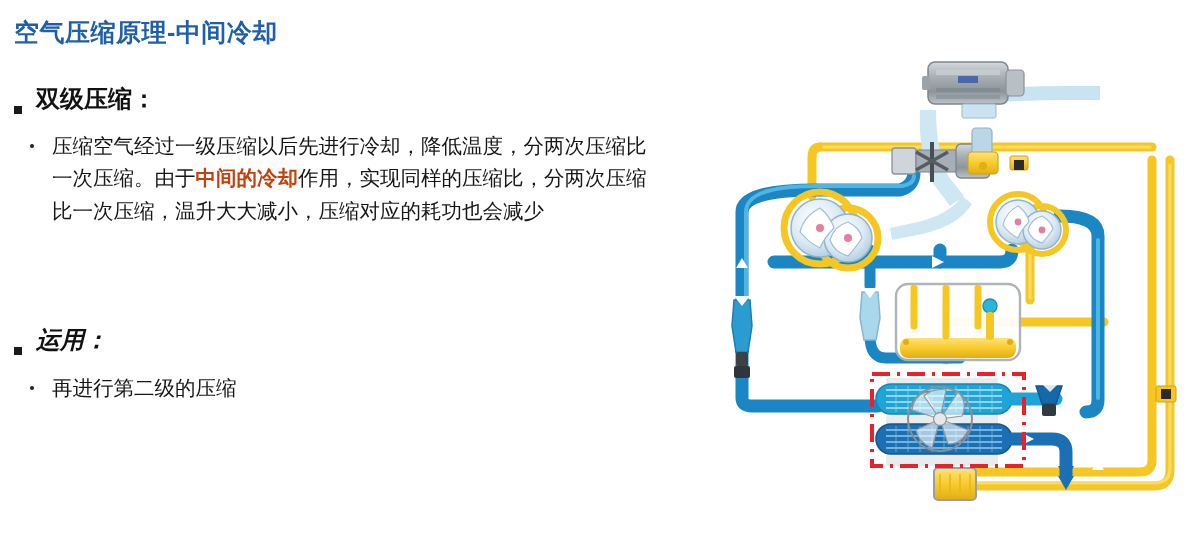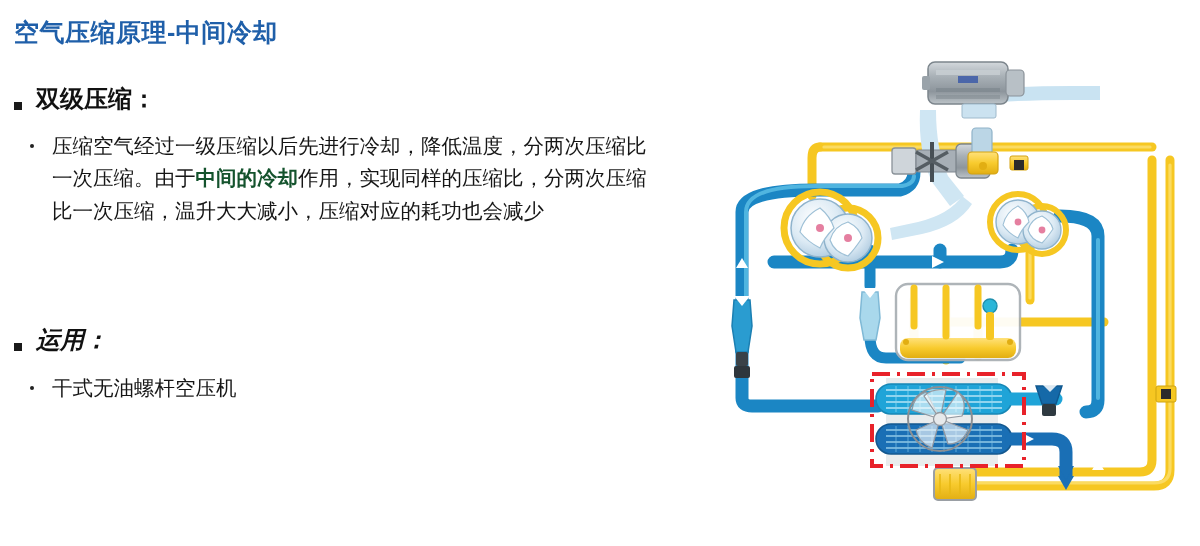--- a/index.html
+++ b/index.html
@@ -16,40 +16,40 @@
   .text-col{position:absolute;left:0;top:0;width:700px;height:512px;}
 
   .slide-title{
     position:absolute;left:14px;top:16px;
     font-size:25px;font-weight:bold;
     color:#1F5FA9;
     letter-spacing:0.5px;
     white-space:nowrap;
   }
 
-  .l1{position:absolute;display:flex;align-items:center;}
+  .l1{position:absolute;display:flex;align-items:flex-end;}
   .l1 .sq{
     width:8px;height:8px;background:#1a1a1a;
     margin-top:13px;margin-right:14px;flex:0 0 auto;
   }
   .l1 .l1txt{
     font-size:24px;font-weight:bold;color:#111111;
     line-height:1.25;
   }
 
   .l2{position:absolute;display:flex;align-items:flex-start;}
   .l2 .dot{
     width:4px;height:4px;border-radius:50%;background:#222;
     margin-top:14px;margin-right:18px;flex:0 0 auto;
   }
   .l2 .l2txt{
     font-size:20.5px;color:#161616;line-height:1.58;
     width:600px;
   }
-  .hl{color:#14532d;font-weight:bold;}
+  .hl{color:#c2410c;font-weight:bold;}
 
   #b1{left:14px;top:84px;}
   #p1{left:30px;top:130px;}
   #b2{left:14px;top:325px;font-style:italic;}
   #p2{left:30px;top:372px;}
 
   
   .diagram{position:absolute;left:700px;top:0;width:500px;height:546px;}
   .diagram svg{display:block;}
 </style>
@@ -74,21 +74,21 @@
       </span>
     </div>
 
     <div class="l1" id="b2">
       <span class="sq"></span>
       <span class="l1txt">运用：</span>
     </div>
 
     <div class="l2" id="p2">
       <span class="dot"></span>
-      <span class="l2txt">干式无油螺杆空压机</span>
+      <span class="l2txt">再进行第二级的压缩</span>
     </div>
   </div>
 
   <div class="diagram">
     <svg width="500" height="546" viewBox="0 0 500 546" xmlns="http://www.w3.org/2000/svg">
 
       <defs>
         <linearGradient id="metalG" x1="0" y1="0" x2="0" y2="1">
           <stop offset="0%" stop-color="#D3D8DC"></stop>
           <stop offset="35%" stop-color="#A8B0B6"></stop>

